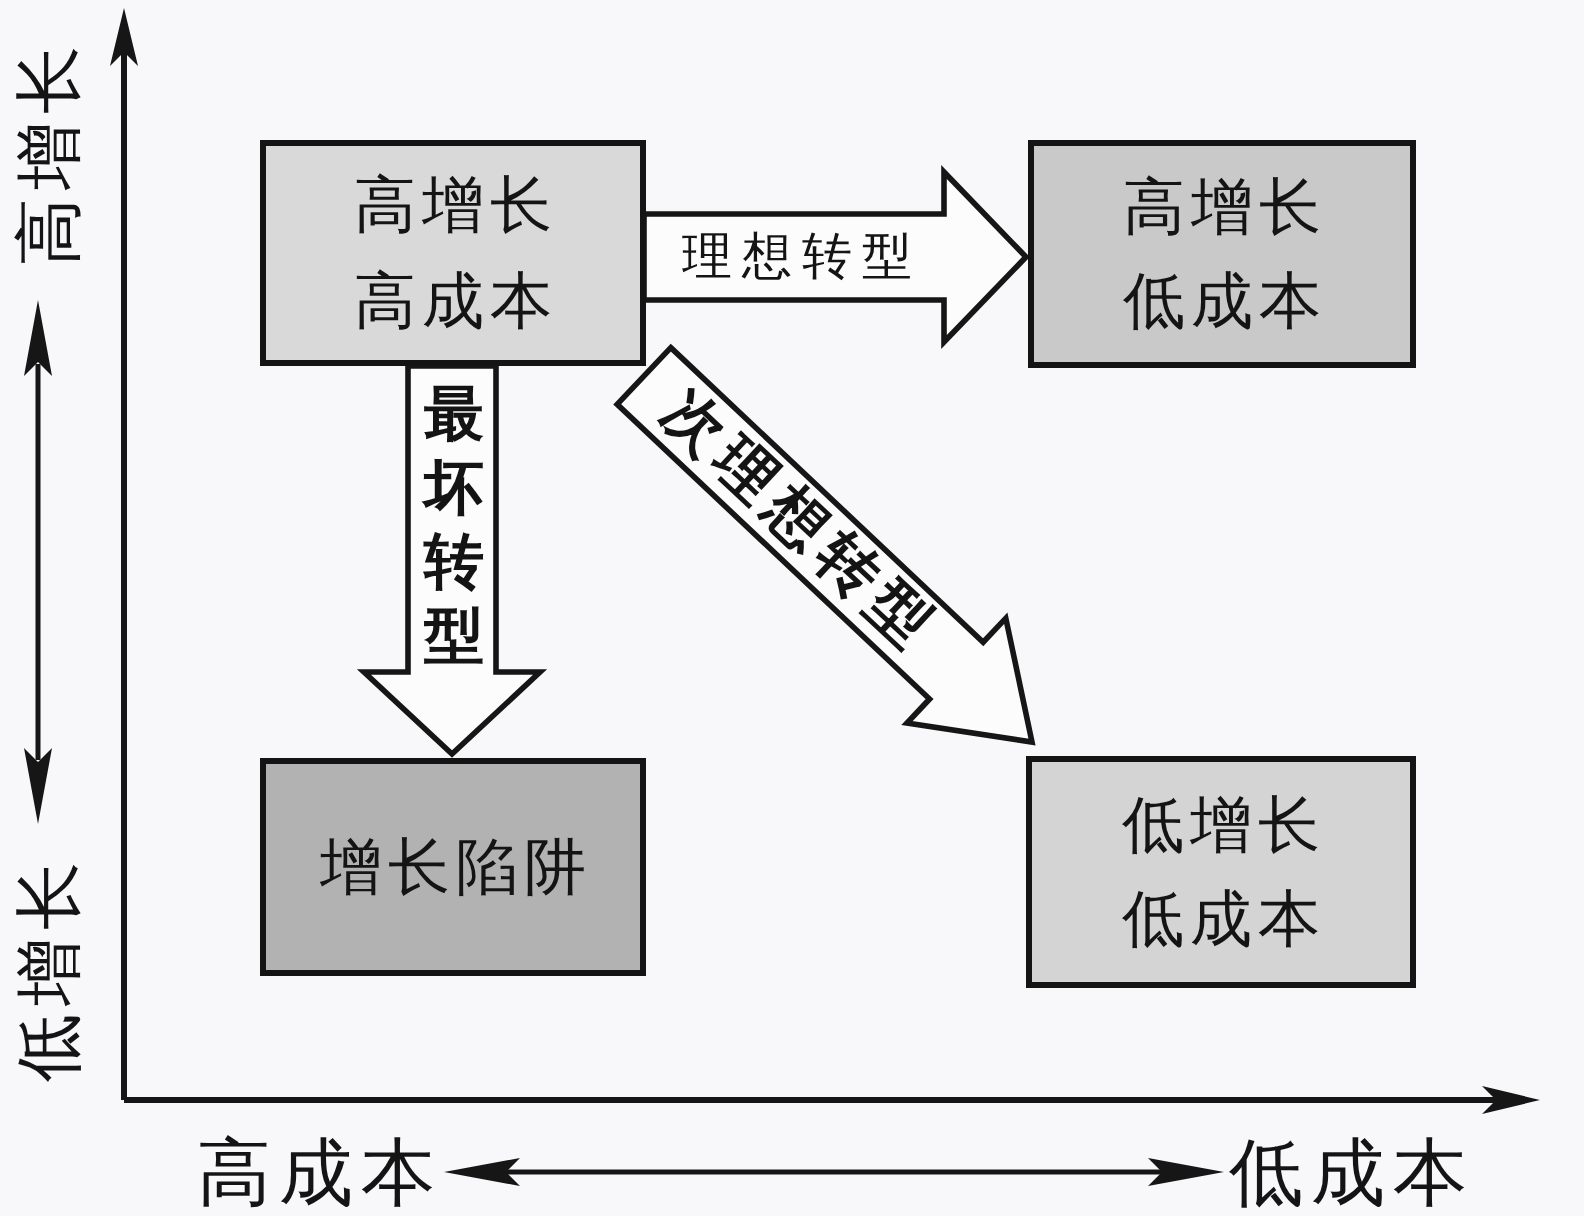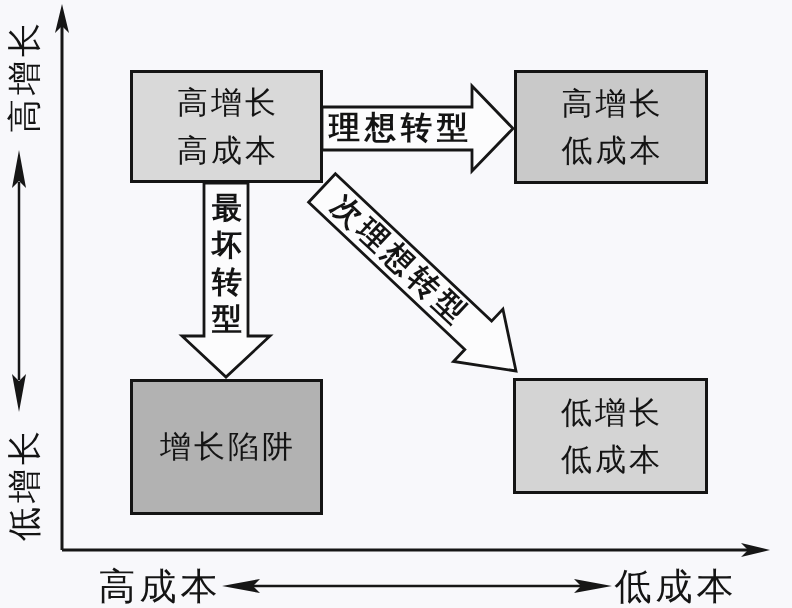--- a/index.html
+++ b/index.html
@@ -17,30 +17,30 @@
     position:absolute;
     border:3px solid #141414;
     display:flex;flex-direction:column;align-items:center;justify-content:center;
     box-sizing:border-box;
     font-size:31px;line-height:1.52;letter-spacing:3px;
     text-indent:3px;
     color:#141414;
   }
   .box-tl{left:130px;top:70px;width:193px;height:113px;}
   .box-tr{left:514px;top:70px;width:194px;height:114px;}
-  .box-bl{left:130px;top:379px;width:193px;height:136px;}
+  .box-bl{left:130px;top:379px;width:193px;height:109px;}
   .box-br{left:513px;top:378px;width:195px;height:116px;}
   .lbl{position:absolute;white-space:nowrap;color:#141414;}
   .center-origin{transform:translate(-50%,-50%);}
   .axis-side{
     font-size:34px;letter-spacing:4px;
     transform:translate(-50%,-50%) rotate(-90deg);
   }
   .axis-bottom{font-size:37px;letter-spacing:4px;}
-  .arrow-label-h{font-size:31px;font-weight:700;letter-spacing:5px;}
+  .arrow-label-h{font-size:25px;font-weight:400;letter-spacing:5px;}
   .arrow-label-v{
     font-size:30px;font-weight:600;line-height:37px;
     width:34px;text-align:center;white-space:normal;word-break:break-all;
     letter-spacing:0;
   }
   .arrow-label-d{
     font-size:30px;font-weight:600;letter-spacing:5px;
     transform:translate(-50%,-50%) rotate(43deg);
   }
 </style>

